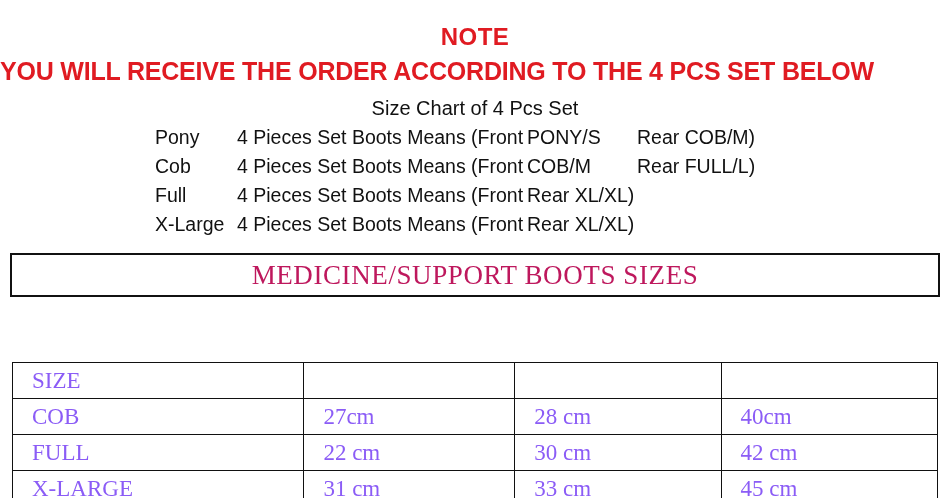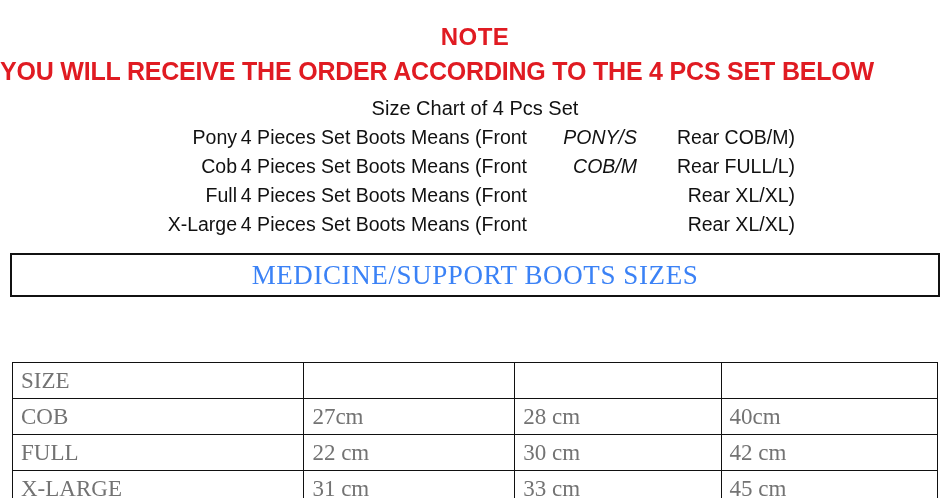--- a/index.html
+++ b/index.html
@@ -58,62 +58,61 @@
     margin: 2px auto 0 auto;
     font-family: "Liberation Sans", sans-serif;
     font-size: 19.5px;
     line-height: 29px;
     color: #111;
   }
   .setrow {
     display: flex;
     align-items: baseline;
     white-space: nowrap;
-    text-align: right;
   }
   .setrow .c-size { width: 82px; flex: 0 0 82px; }
   .setrow .c-text { width: 290px; flex: 0 0 290px; }
-  .setrow .c-front { width: 110px; flex: 0 0 110px; font-style: italic; }
+  .setrow .c-front { width: 110px; flex: 0 0 110px; }
   .setrow .c-rear { flex: 1 1 auto; }
 
   
   .banner {
     margin: 14px 10px 0 10px;
     border: 2px solid #111;
     height: 44px;
     display: flex;
     align-items: center;
     justify-content: center;
   }
   .banner-text {
     font-family: "Liberation Serif", serif;
     font-size: 27px;
     letter-spacing: 0.6px;
-    color: #3b82f6;
+    color: #be185d;
   }
 
   
   .table-wrap {
     position: absolute;
     left: 12px;
     right: 12px;
     top: 344px;
   }
   table.sizes {
     width: 100%;
     border-collapse: collapse;
     table-layout: fixed;
     font-family: "Liberation Serif", serif;
   }
   table.sizes td {
     border: 1.5px solid #111;
     height: 36px;
-    padding: 0 8px;
+    padding: 0 19px;
     font-size: 23px;
-    color: #737373;
+    color: #8b5cf6;
     vertical-align: middle;
     white-space: nowrap;
   }
   table.sizes col.c1 { width: 31.5%; }
   table.sizes col.c2 { width: 22.8%; }
   table.sizes col.c3 { width: 22.3%; }
   table.sizes col.c4 { width: 23.4%; }
 </style>
 </head>
 <body>

